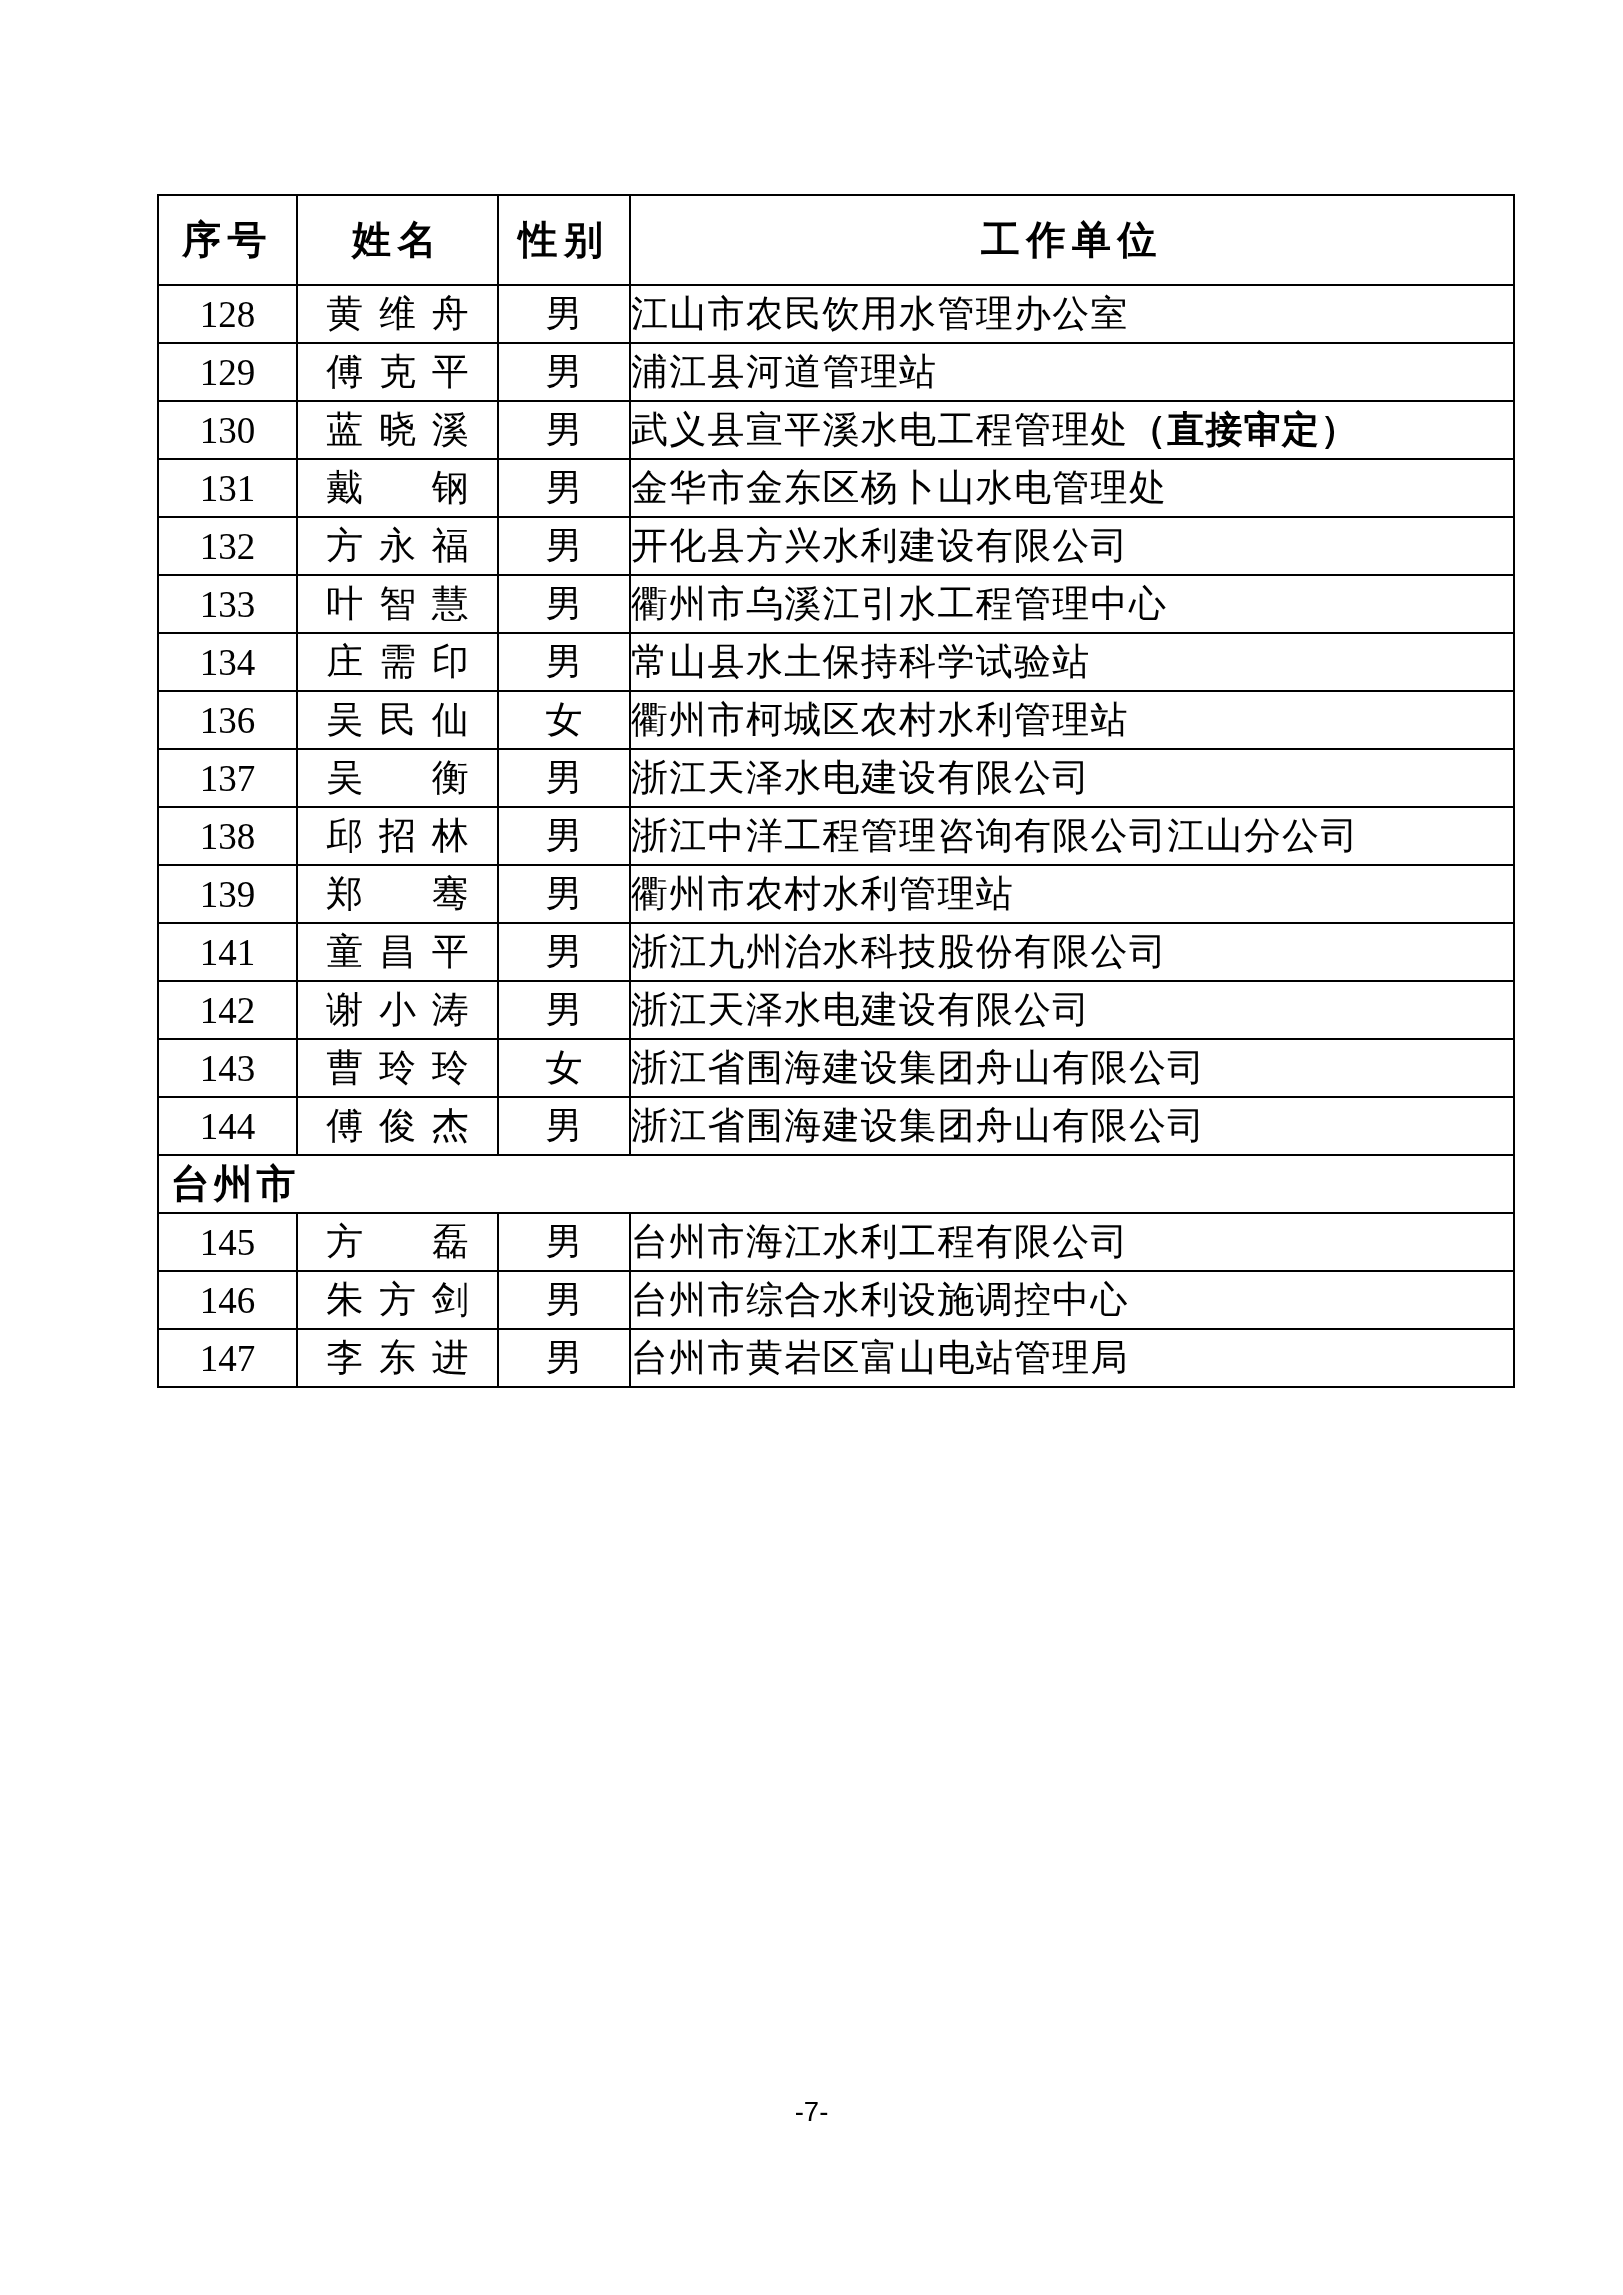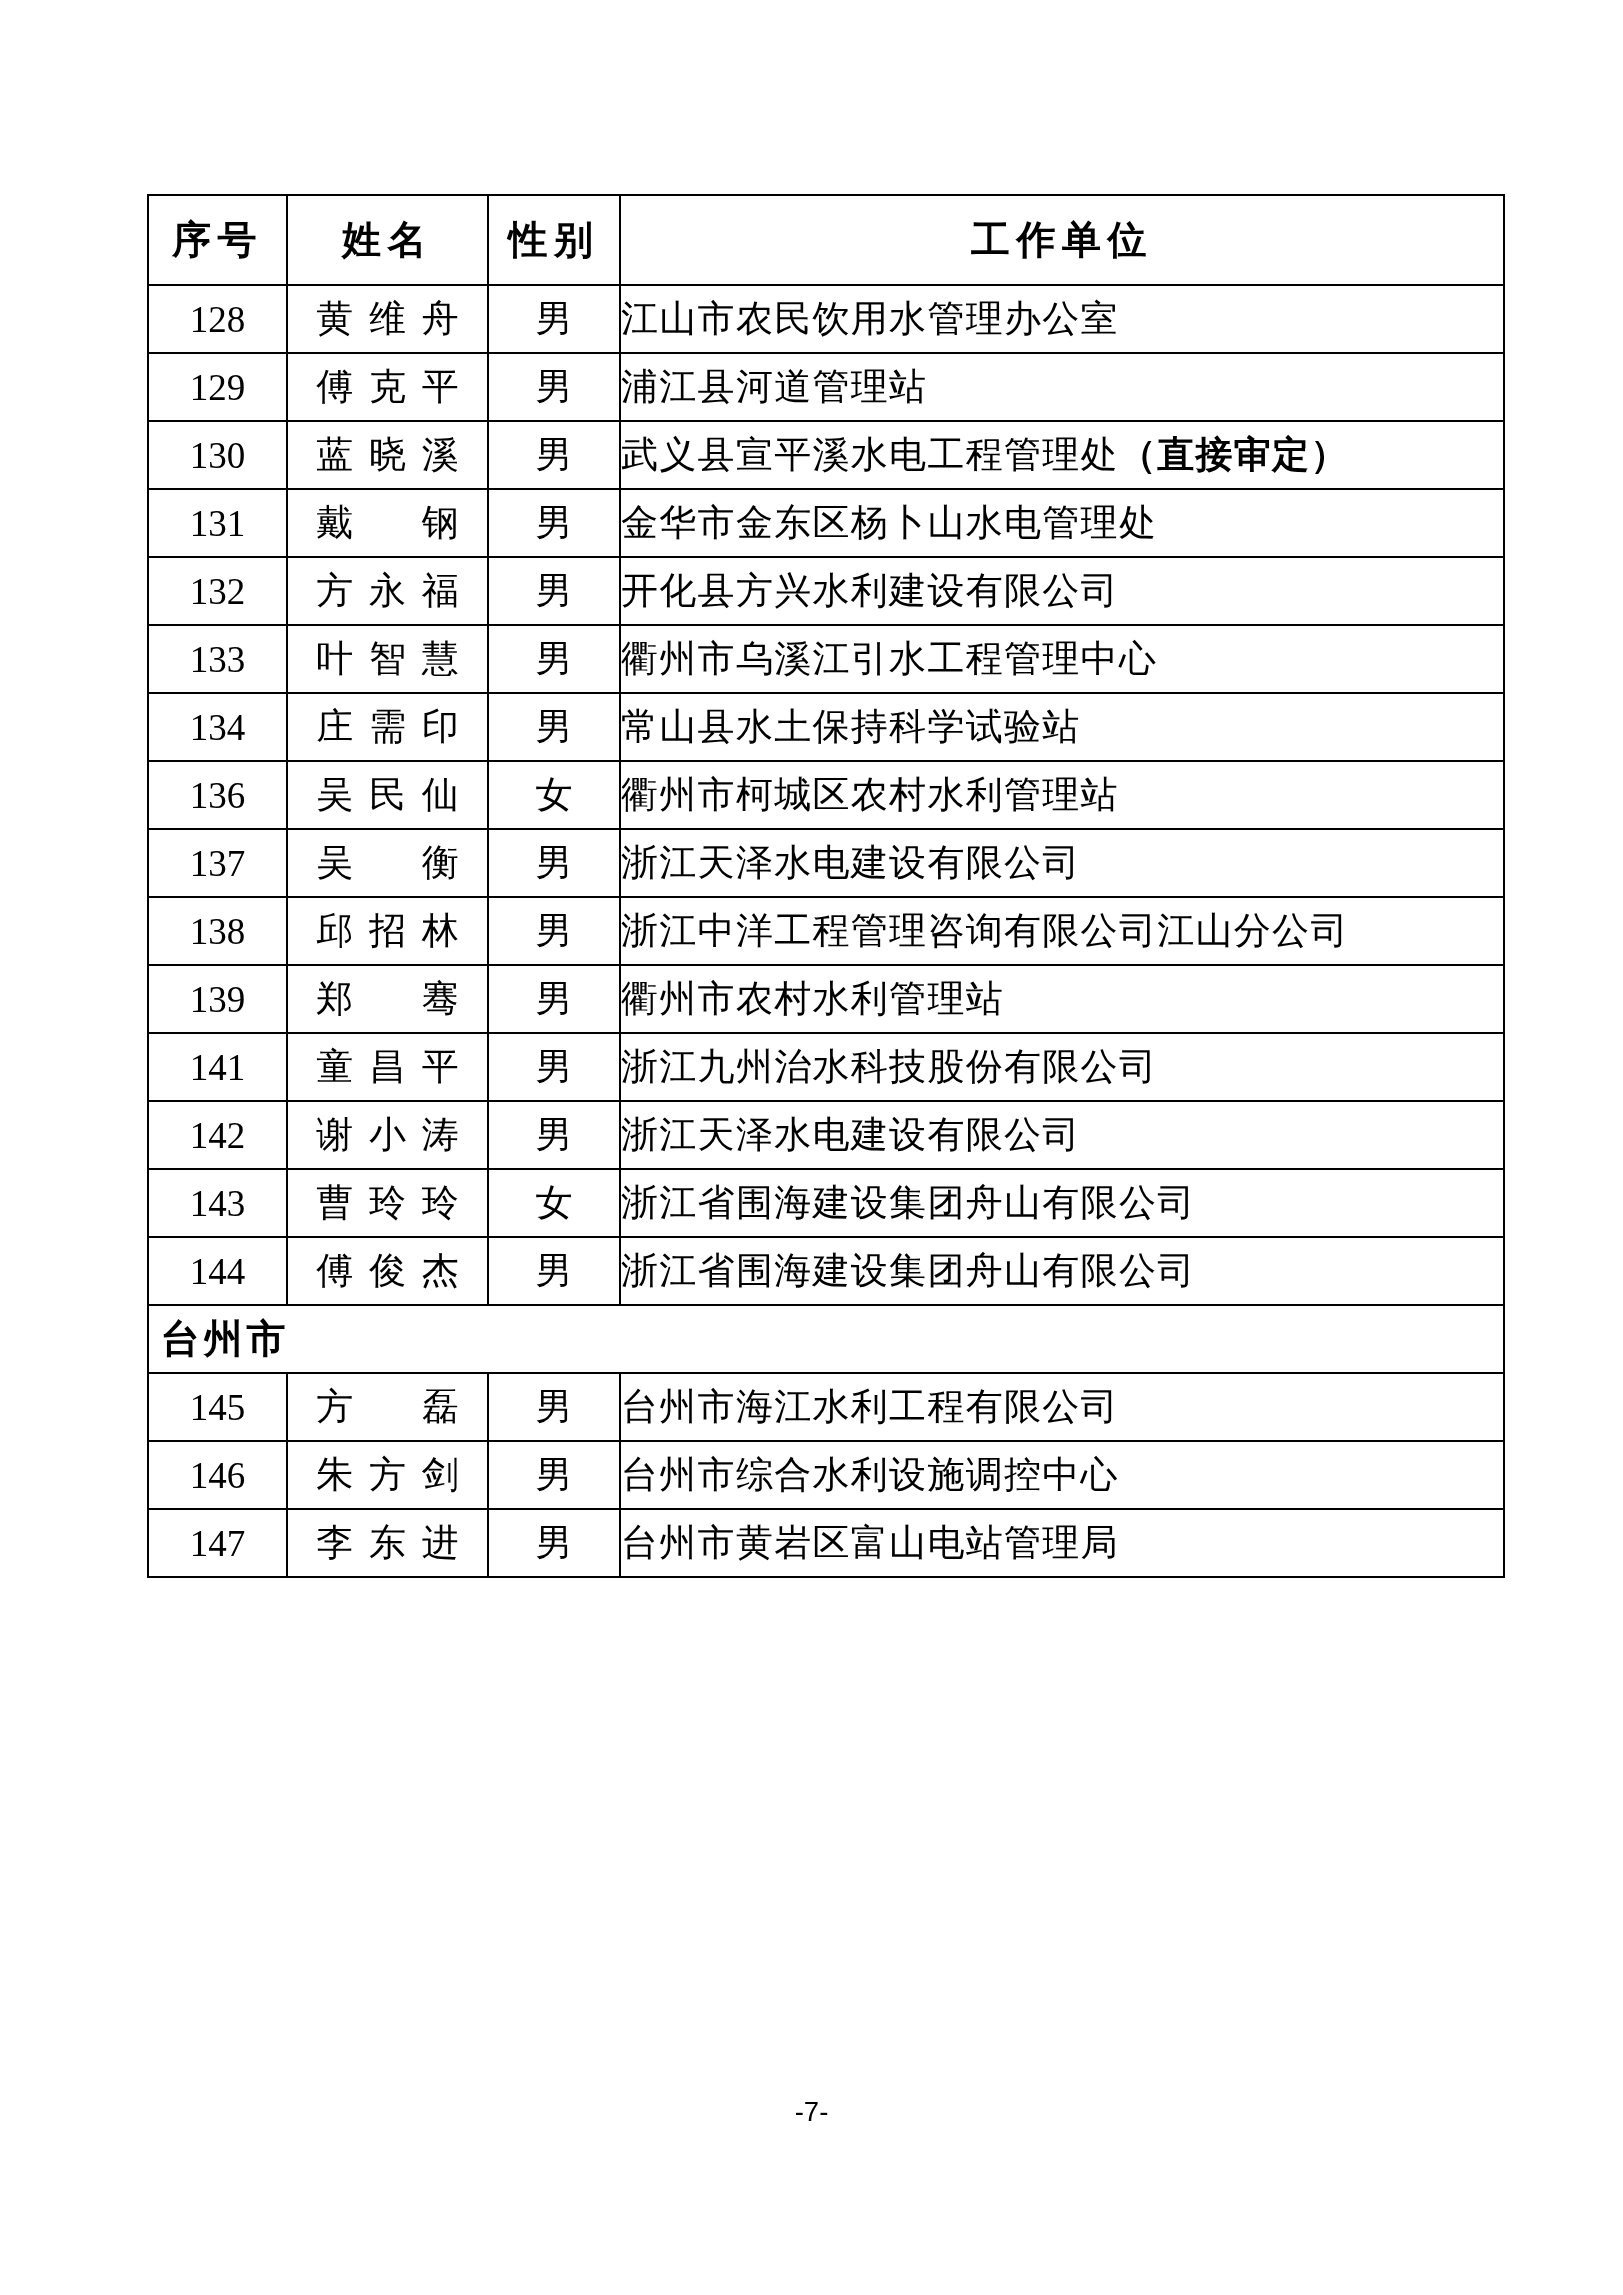--- a/index.html
+++ b/index.html
@@ -11,37 +11,37 @@
     position: relative;
     width: 1623px;
     height: 2295px;
     background: #ffffff;
     color: #000000;
     font-family: "Liberation Serif", serif;
     overflow: hidden;
   }
   table.roster {
     position: absolute;
-    left: 147px;
+    left: 157px;
     top: 194px;
     width: 1356px;
     border-collapse: collapse;
     table-layout: fixed;
     border: 2.6px solid #000;
   }
   table.roster th,
   table.roster td {
     border: 2px solid #000;
     vertical-align: middle;
     padding: 0;
     overflow: hidden;
     white-space: nowrap;
   }
   thead tr { height: 90px; }
-  tbody tr { height: 68px; }
+  tbody tr { height: 58px; }
 
   thead th {
     font-family: "Liberation Sans", sans-serif;
     font-weight: bold;
     font-size: 39px;
     letter-spacing: 6.5px;
     text-align: center;
   }
   td.serial {
     text-align: center;

